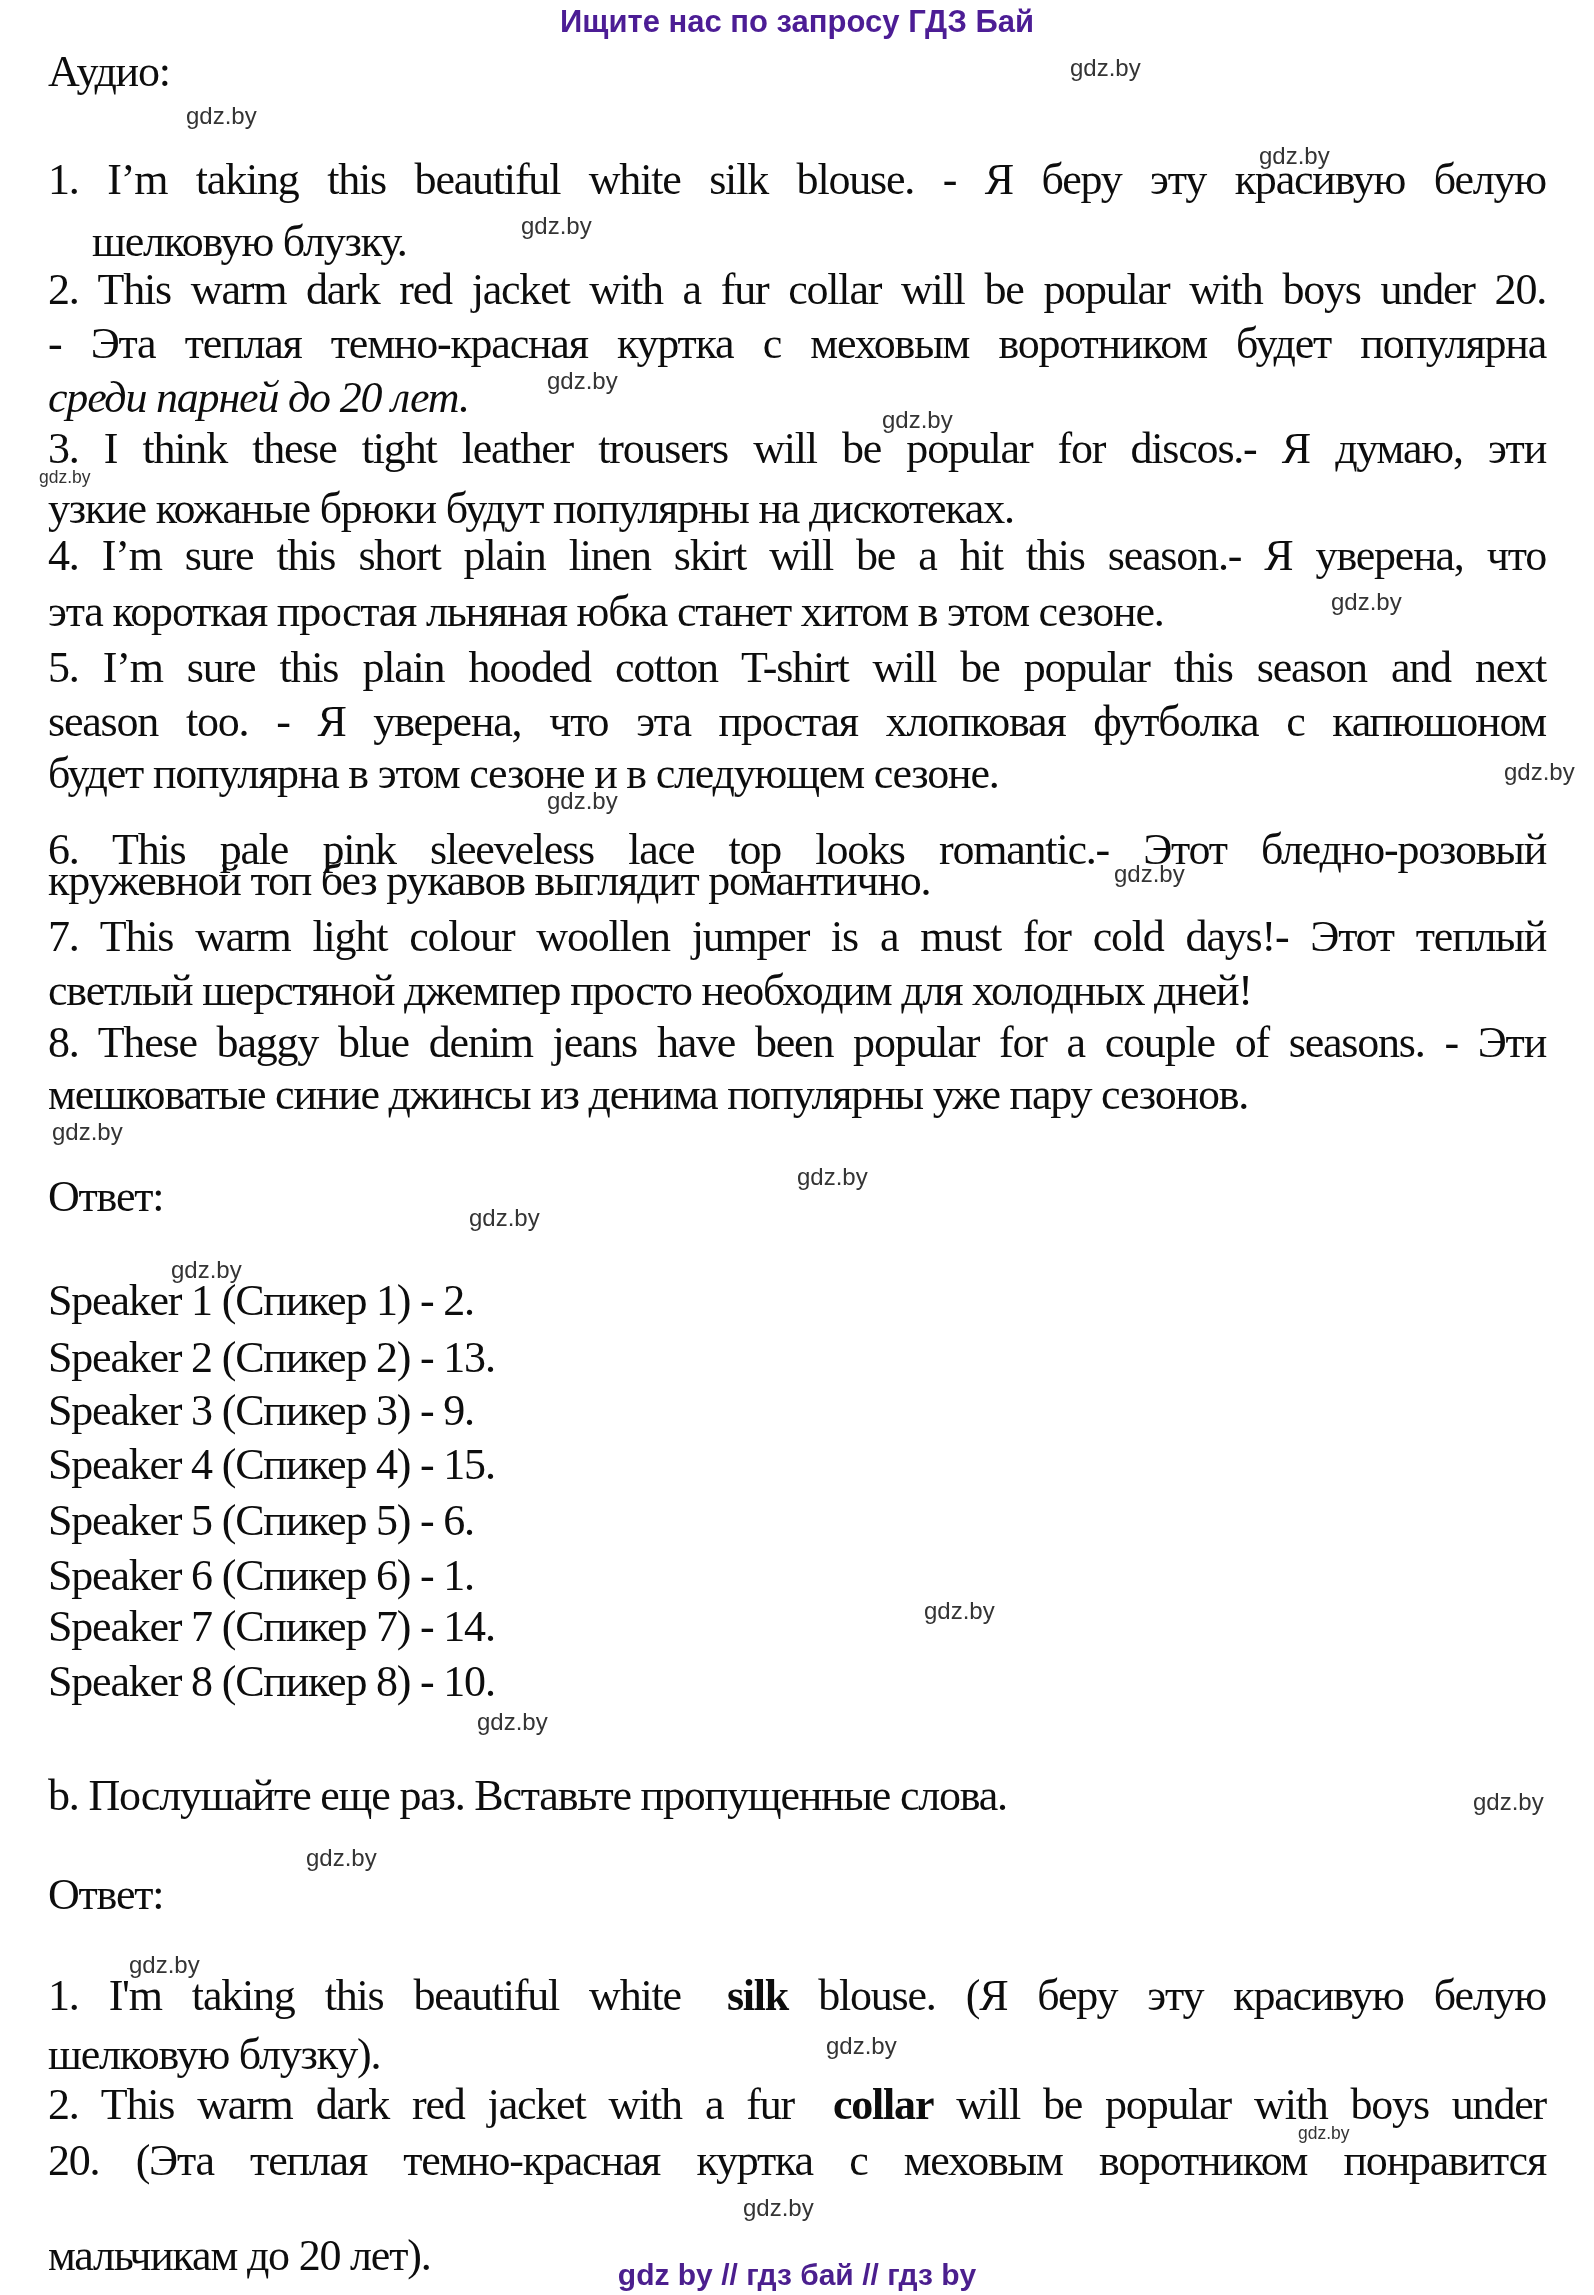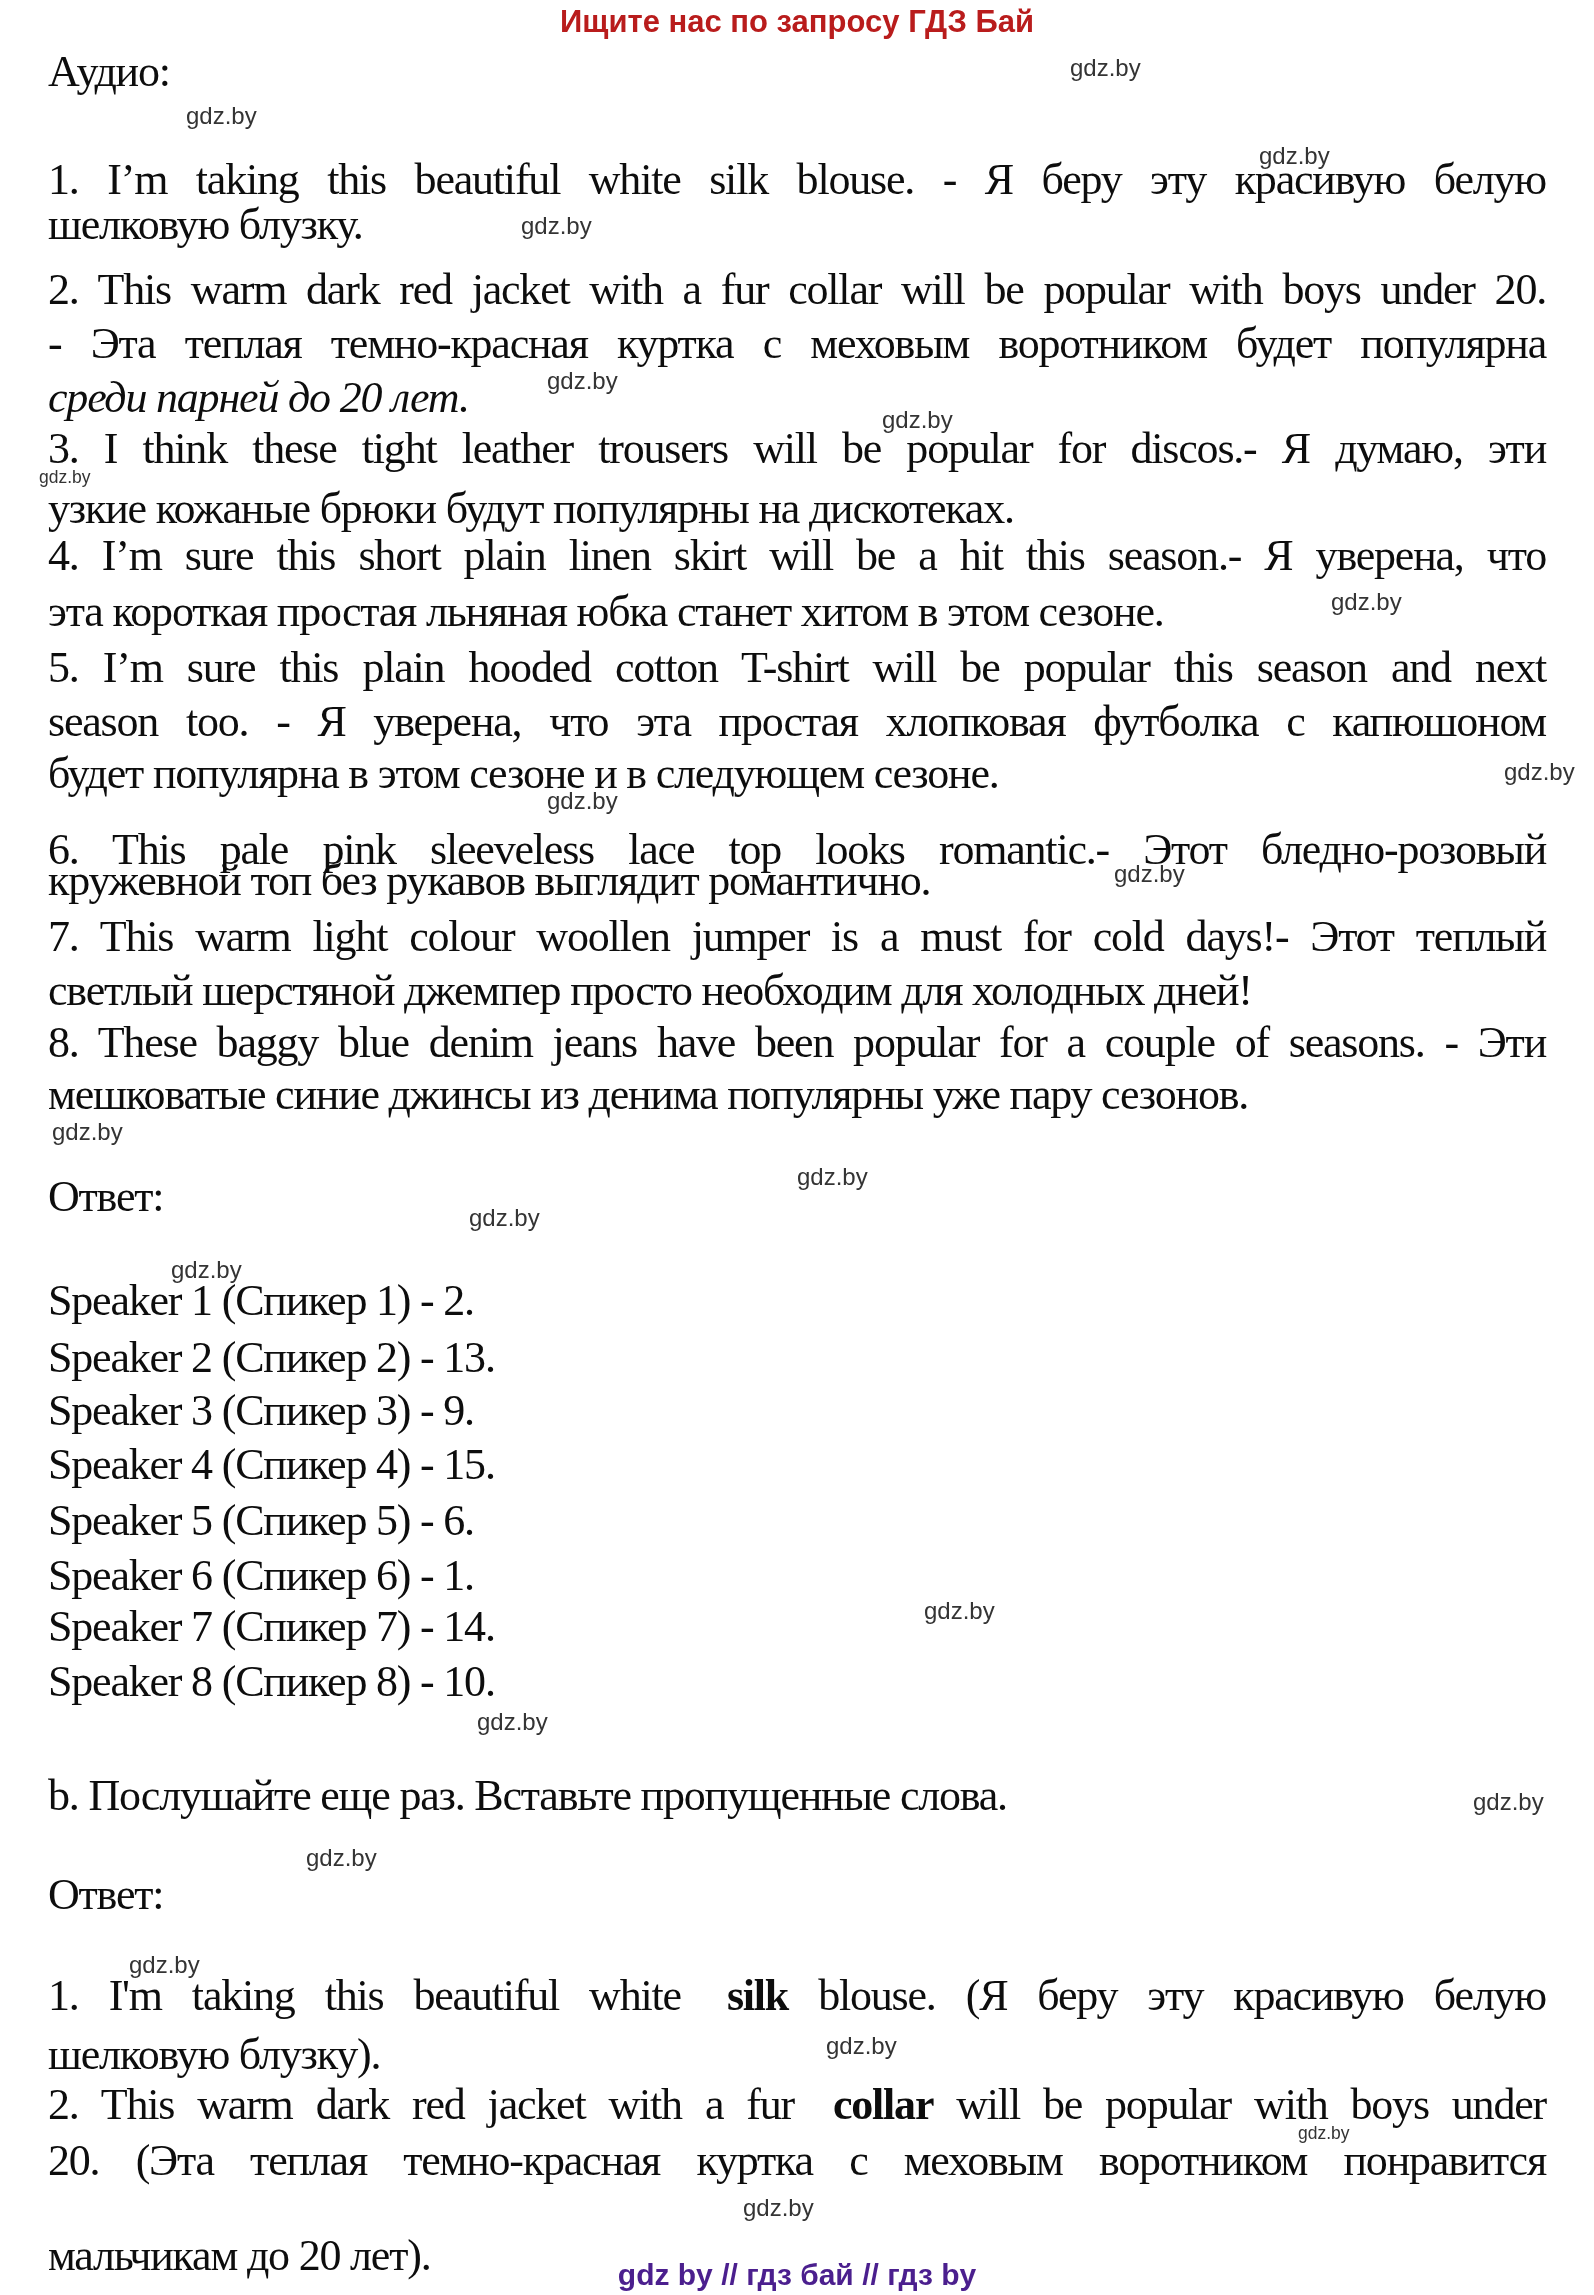--- a/index.html
+++ b/index.html
@@ -16,26 +16,26 @@
       color:#343434;letter-spacing:0;}
   .wm.sm{font-size:17.5px;}
   .site-footer{position:absolute;top:2258px;left:0;width:100%;text-align:center;
       font-family:"Liberation Sans",sans-serif;font-size:30px;font-weight:bold;}
 </style>
 </head>
 <body>
 
 <div class="page">
 
-  <div class="site-header" style="color:#b91c1c;">Ищите нас по запросу ГДЗ Бай</div>
+  <div class="site-header" style="color:#4c1d95;">Ищите нас по запросу ГДЗ Бай</div>
 
   <div class="line" style="top:45px;">Аудио:</div>
 
   <div class="line jl" style="top:153px;">1. I’m taking this beautiful white silk blouse. - Я беру эту красивую белую</div>
-  <div class="line" style="top:198px;">шелковую блузку.</div>
+  <div class="line" style="top:215px;margin-left:44px;">шелковую блузку.</div>
 
   <div class="line jl" style="top:263px;">2. This warm dark red jacket with a fur collar will be popular with boys under 20.</div>
   <div class="line jl" style="top:317px;">- Эта теплая темно-красная куртка с меховым воротником будет популярна</div>
   <div class="line" style="top:371px;font-style:italic;">среди парней до 20 лет.</div>
 
   <div class="line jl" style="top:422px;">3. I think these tight leather trousers will be popular for discos.- Я думаю, эти</div>
   <div class="line" style="top:482px;">узкие кожаные брюки будут популярны на дискотеках.</div>
 
   <div class="line jl" style="top:529px;">4. I’m sure this short plain linen skirt will be a hit this season.- Я уверена, что</div>
   <div class="line" style="top:585px;">эта короткая простая льняная юбка станет хитом в этом сезоне.</div>

